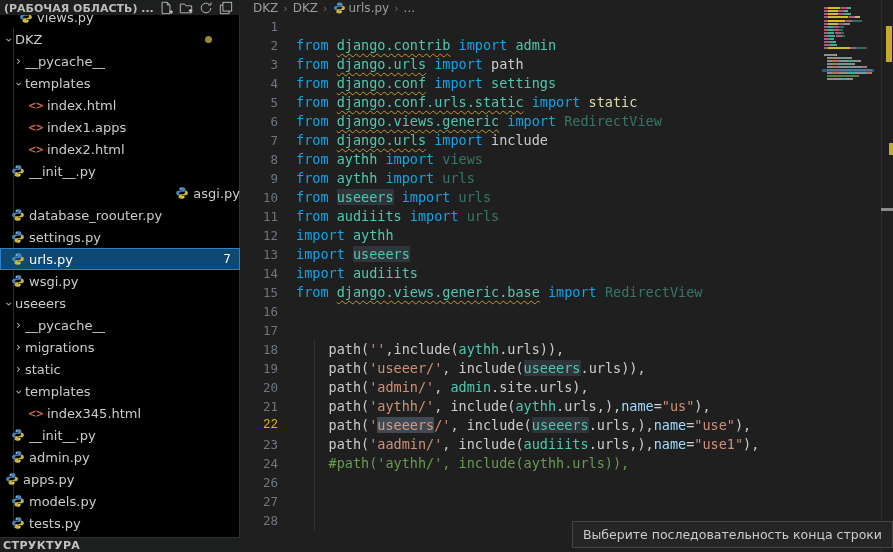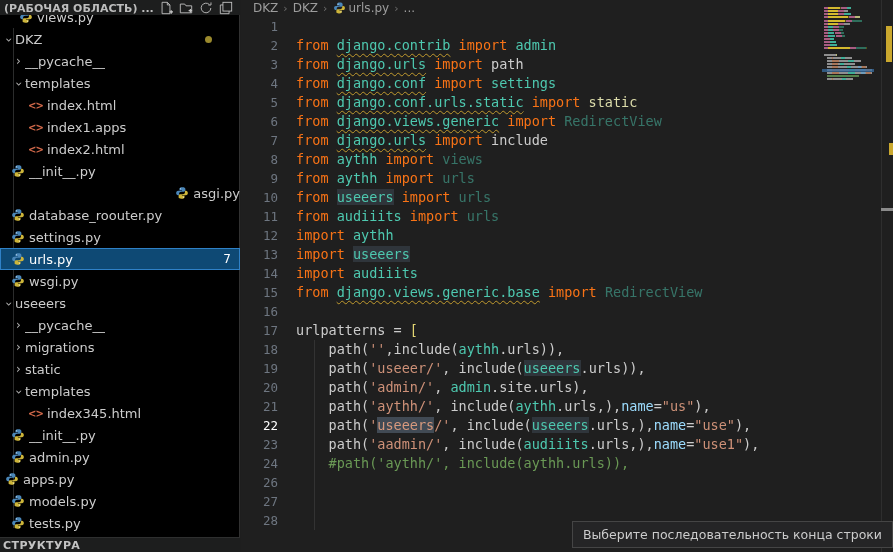--- a/index.html
+++ b/index.html
@@ -28,24 +28,24 @@
   #outline-bar span{font-size:11px;font-weight:bold;color:#c3c3c3;letter-spacing:.4px;padding-left:3px;}
   
   #editor{position:absolute;left:241px;top:0;width:652px;height:552px;background:#1f1f1f;}
   #breadcrumb{height:16px;display:flex;align-items:center;font-size:12px;color:#9d9d9d;padding-left:12px;}
   #breadcrumb .sep{color:#6e6e6e;margin:0 5px;font-size:11px;}
   #breadcrumb .crumb{cursor:pointer;}
   #breadcrumb .ficon{width:13px;height:13px;margin:0 3px 0 0;}
   #code{position:absolute;left:0;top:17px;width:640px;}
   .cl{position:relative;height:19px;display:flex;white-space:pre;font-family:"DejaVu Sans Mono","Liberation Mono",monospace;font-size:13.5px;line-height:19px;}
   .ln{flex:none;width:37px;text-align:right;color:#6e7681;font-size:12.5px;}
-  .cl.active .ln{color:#ffffff;}
+  .cl.active .ln{color:#eab308;font-family:Liberation Mono, monospace;}
   .ctext{padding-left:18px;}
   .iguide{position:absolute;left:73px;top:0;width:1px;height:19px;background:#333333;}
-  .tk-kw{color:#f97316}.tk-mod{color:#4ec9b0}.tk-modhl{color:#4ec9b0;background:#2f353b}
+  .tk-kw{color:#0ea5e9}.tk-mod{color:#4ec9b0}.tk-modhl{color:#4ec9b0;background:#2f353b}
   .tk-sqmod{color:#4ec9b0;text-decoration:underline;text-decoration-style:wavy;text-decoration-color:#c09a2e;text-decoration-thickness:1px;text-underline-offset:3px;}
   .tk-dim{color:#4ec9b0;opacity:.5}.tk-fn{color:#dcdcaa}.tk-str{color:#ce9178}
   .tk-strhl{color:#d89a7e;background:#414a54}.tk-cmt{color:#6a9955}.tk-name{color:#9cdcfe}
   .tk-plain{color:#cccccc}.tk-brk{color:#e2d572}
   
   #minimap{position:absolute;left:581px;top:0;width:59px;height:552px;cursor:pointer;}
   #minimap div{position:absolute;height:2px;}
   #ruler-border{position:absolute;left:640px;top:0;width:1px;height:552px;background:#2e2e2e;}
   #ruler{position:absolute;left:640px;top:0;width:12px;height:552px;}
   #ruler div{position:absolute;}
@@ -311,21 +311,21 @@
       <div class="cl"><span class="ln">7</span><span class="ctext"><span class="tk-kw">from </span><span class="tk-sqmod">django.urls</span><span class="tk-kw"> import </span><span class="tk-plain">include</span></span></div>
       <div class="cl"><span class="ln">8</span><span class="ctext"><span class="tk-kw">from </span><span class="tk-mod">aythh</span><span class="tk-kw"> import </span><span class="tk-dim">views</span></span></div>
       <div class="cl"><span class="ln">9</span><span class="ctext"><span class="tk-kw">from </span><span class="tk-mod">aythh</span><span class="tk-kw"> import </span><span class="tk-dim">urls</span></span></div>
       <div class="cl"><span class="ln">10</span><span class="ctext"><span class="tk-kw">from </span><span class="tk-modhl">useeers</span><span class="tk-kw"> import </span><span class="tk-dim">urls</span></span></div>
       <div class="cl"><span class="ln">11</span><span class="ctext"><span class="tk-kw">from </span><span class="tk-mod">audiiits</span><span class="tk-kw"> import </span><span class="tk-dim">urls</span></span></div>
       <div class="cl"><span class="ln">12</span><span class="ctext"><span class="tk-kw">import </span><span class="tk-mod">aythh</span></span></div>
       <div class="cl"><span class="ln">13</span><span class="ctext"><span class="tk-kw">import </span><span class="tk-modhl">useeers</span></span></div>
       <div class="cl"><span class="ln">14</span><span class="ctext"><span class="tk-kw">import </span><span class="tk-mod">audiiits</span></span></div>
       <div class="cl"><span class="ln">15</span><span class="ctext"><span class="tk-kw">from </span><span class="tk-sqmod">django.views.generic.base</span><span class="tk-kw"> import </span><span class="tk-dim">RedirectView</span></span></div>
       <div class="cl"><span class="ln">16</span><span class="ctext"></span></div>
-      <div class="cl"><span class="ln">17</span><span class="ctext"><span class="tk-plain">urlpatterns = </span><span class="tk-brk">[</span></span></div>
+      <div class="cl"><span class="ln">17</span></div>
       <div class="cl"><span class="ln">18</span><span class="iguide"></span><span class="ctext"><span class="tk-plain">    path(</span><span class="tk-str">''</span><span class="tk-plain">,include(</span><span class="tk-mod">aythh</span><span class="tk-plain">.urls)),</span></span></div>
       <div class="cl"><span class="ln">19</span><span class="iguide"></span><span class="ctext"><span class="tk-plain">    path(</span><span class="tk-str">'useeer/'</span><span class="tk-plain">, include(</span><span class="tk-modhl">useeers</span><span class="tk-plain">.urls)),</span></span></div>
       <div class="cl"><span class="ln">20</span><span class="iguide"></span><span class="ctext"><span class="tk-plain">    path(</span><span class="tk-str">'admin/'</span><span class="tk-plain">, </span><span class="tk-mod">admin</span><span class="tk-plain">.site.urls),</span></span></div>
       <div class="cl"><span class="ln">21</span><span class="iguide"></span><span class="ctext"><span class="tk-plain">    path(</span><span class="tk-str">'aythh/'</span><span class="tk-plain">, include(</span><span class="tk-mod">aythh</span><span class="tk-plain">.urls,),</span><span class="tk-name">name</span><span class="tk-plain">=</span><span class="tk-str">"us"</span><span class="tk-plain">),</span></span></div>
       <div class="cl active"><span class="ln">22</span><span class="iguide"></span><span class="ctext"><span class="tk-plain">    path(</span><span class="tk-str">'</span><span class="tk-strhl">useeers</span><span class="tk-str">/'</span><span class="tk-plain">, include(</span><span class="tk-modhl">useeers</span><span class="tk-plain">.urls,),</span><span class="tk-name">name</span><span class="tk-plain">=</span><span class="tk-str">"use"</span><span class="tk-plain">),</span></span></div>
       <div class="cl"><span class="ln">23</span><span class="iguide"></span><span class="ctext"><span class="tk-plain">    path(</span><span class="tk-str">'aadmin/'</span><span class="tk-plain">, include(</span><span class="tk-mod">audiiits</span><span class="tk-plain">.urls,),</span><span class="tk-name">name</span><span class="tk-plain">=</span><span class="tk-str">"use1"</span><span class="tk-plain">),</span></span></div>
       <div class="cl"><span class="ln">24</span><span class="iguide"></span><span class="ctext"><span class="tk-cmt">    #path('aythh/', include(aythh.urls)),</span></span></div>
       <div class="cl"><span class="ln">26</span><span class="iguide"></span><span class="ctext"></span></div>
       <div class="cl"><span class="ln">27</span><span class="iguide"></span><span class="ctext"></span></div>
       <div class="cl"><span class="ln">28</span><span class="iguide"></span><span class="ctext"></span></div>

